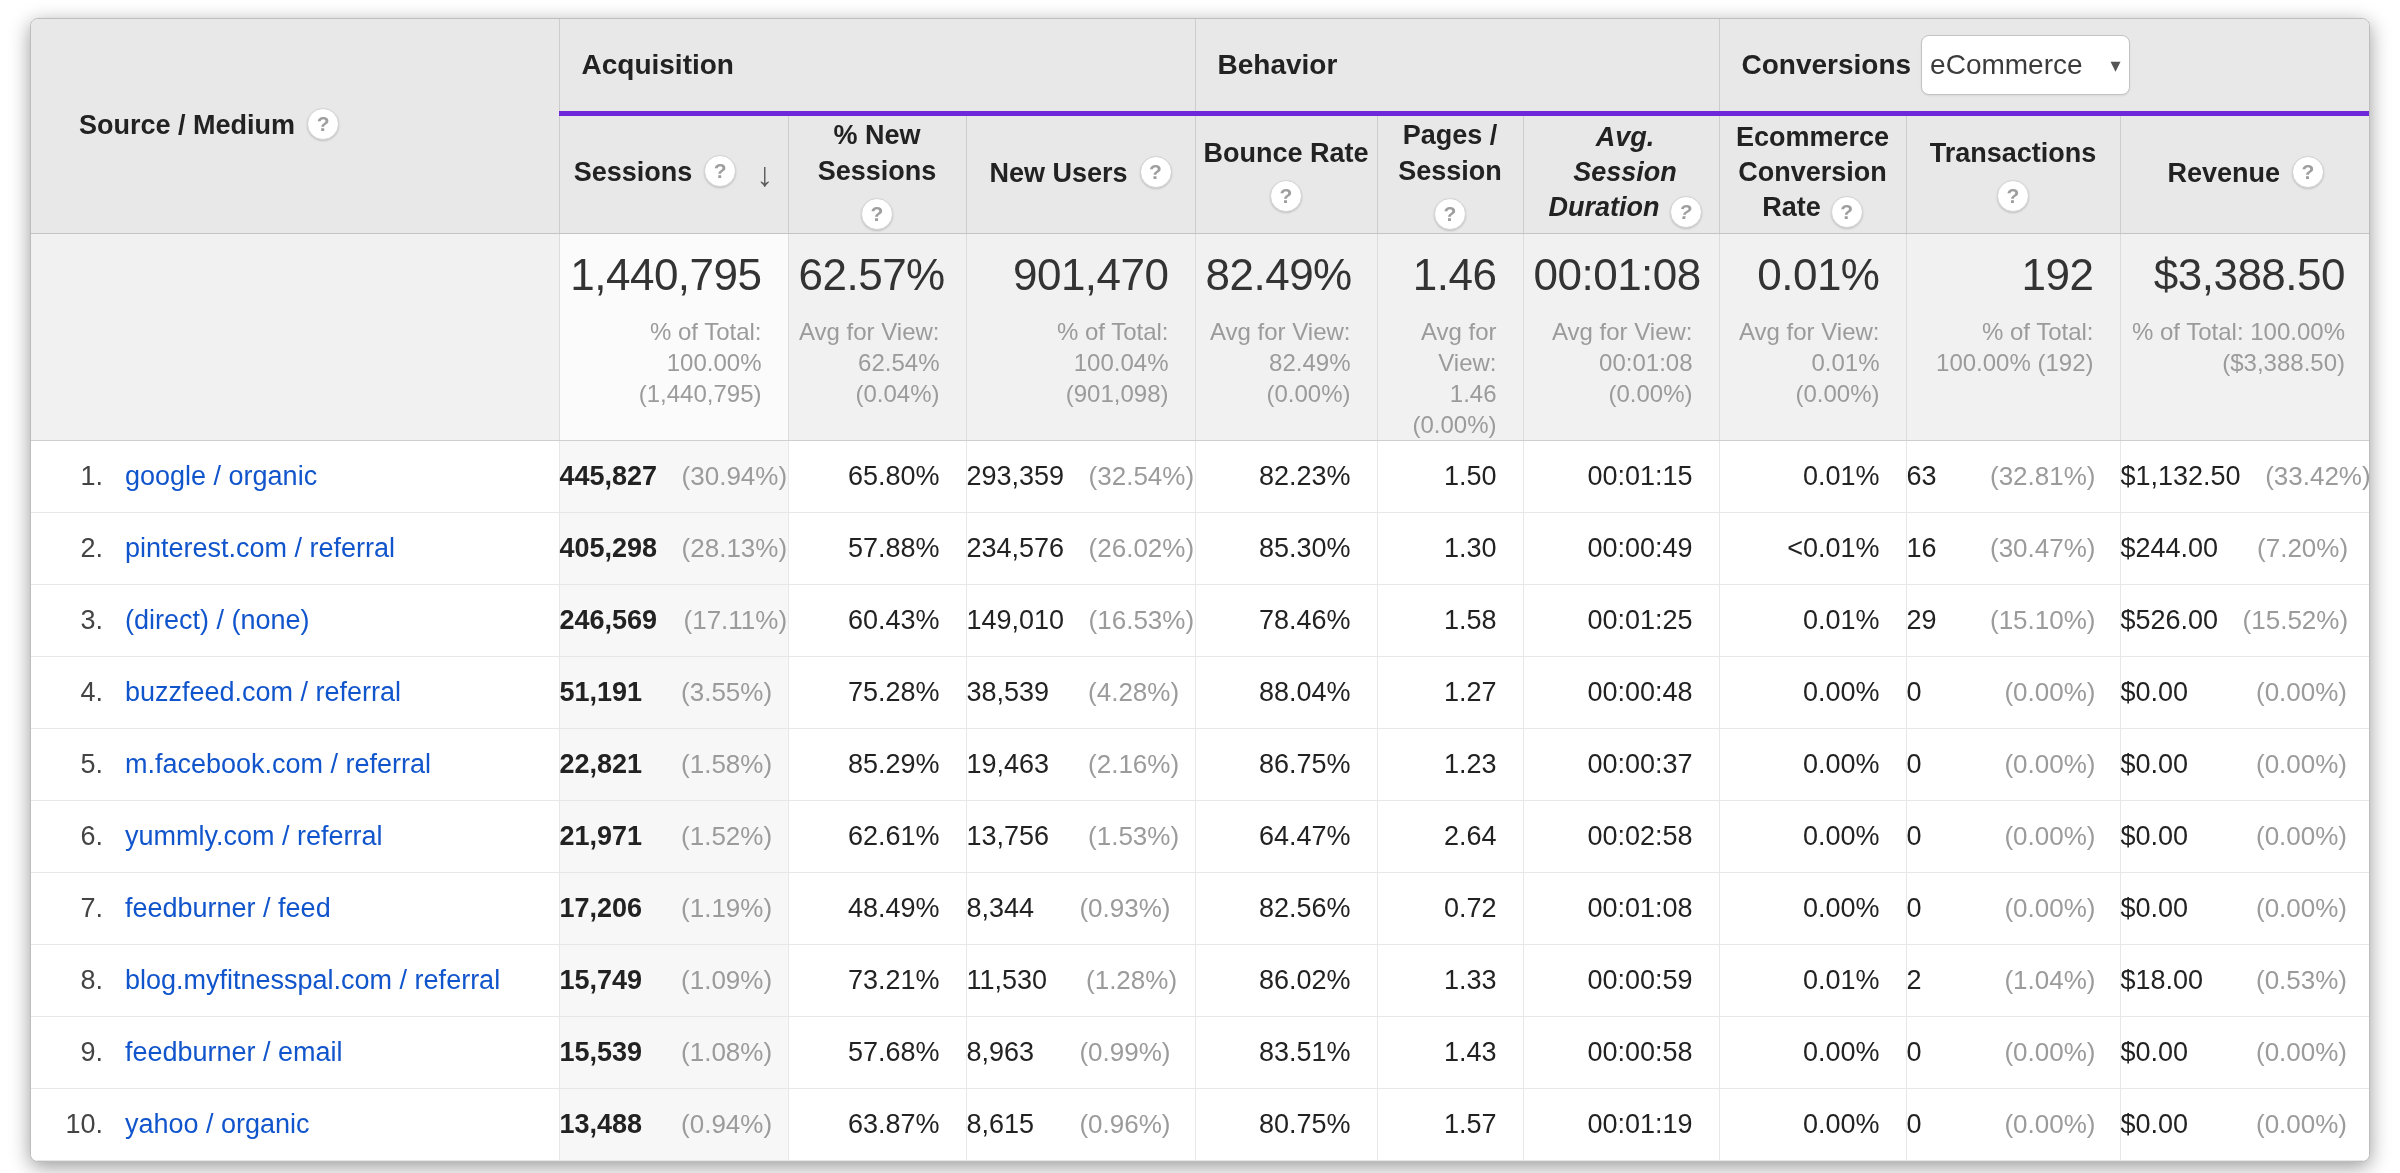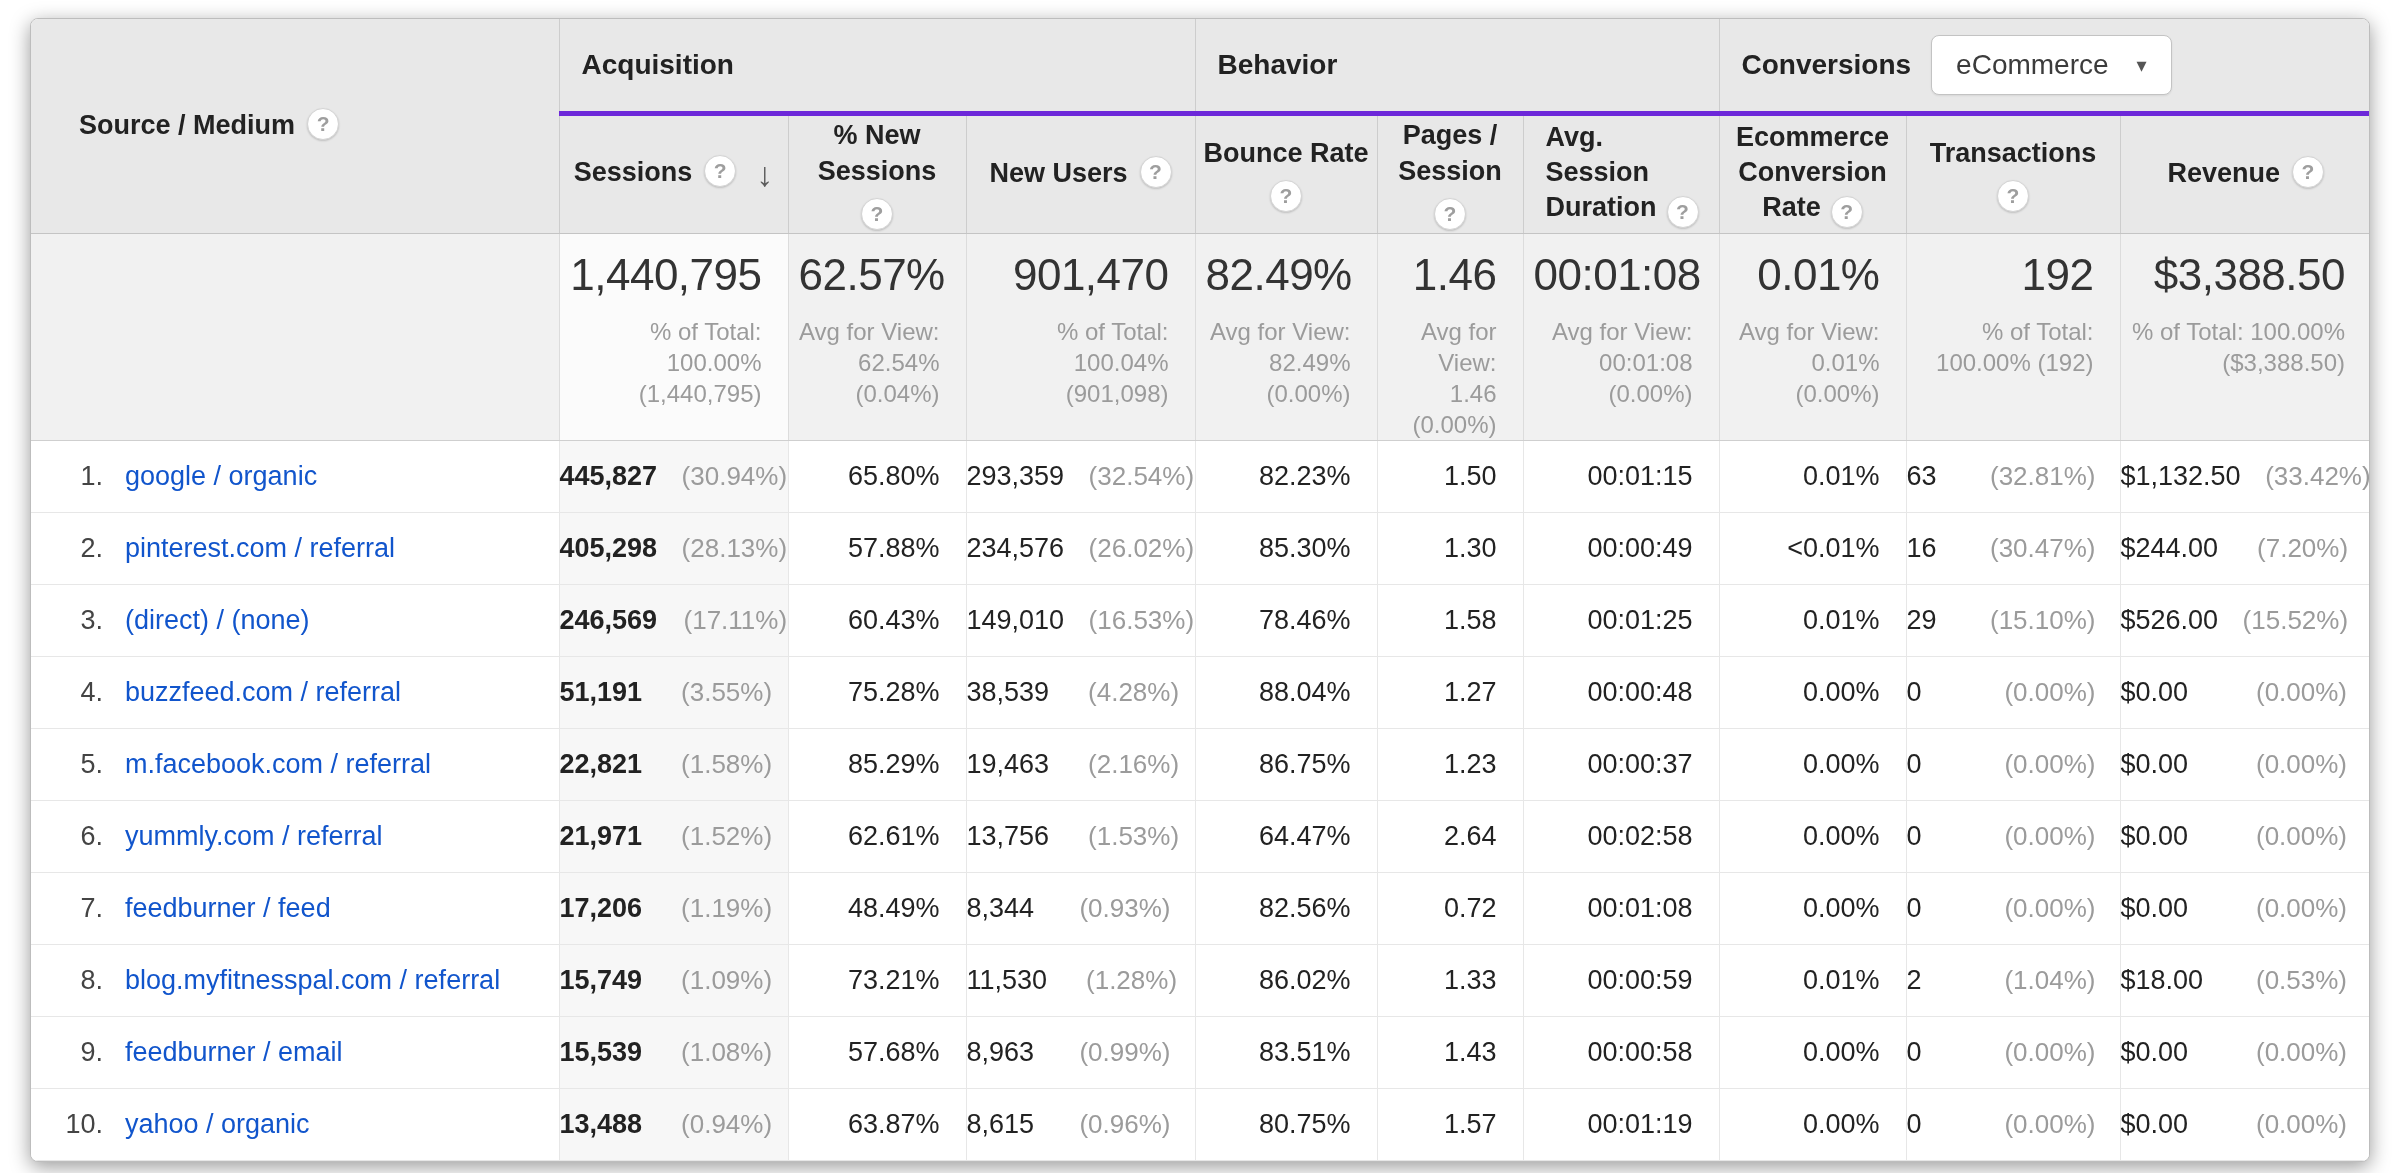--- a/index.html
+++ b/index.html
@@ -38,36 +38,36 @@
     text-align: left;
     border-bottom: 1px solid #c4c4c4;
   }
   .source-header .hdr-inline { justify-content: flex-start; }
 
   .metric-cell { border-left: 1px solid #cdcdcd; vertical-align: middle; }
   .hdr-label { font-size: 27px; font-weight: bold; color: #222; line-height: 1.3; }
   .hdr-inline { display: flex; justify-content: center; gap: 12px; }
   .hdr-stacked { display: flex; flex-direction: column; align-items: center; gap: 9px; text-align: center; }
   .hdr-wrap { text-align: center; padding: 0 14px; }
-  .hdr-wrap.left { text-align: left; padding-left: 22px; }
+  .hdr-wrap.left { text-align: center; padding-left: 22px; font-style: italic; }
   .hdr-wrap .help-icon { vertical-align: middle; margin-left: 10px; }
 
   .help-icon {
     display: inline-flex; align-items: center; justify-content: center;
     width: 32px; height: 32px; border-radius: 50%;
     background: #ffffff; border: 1px solid #d4d4d4;
     box-shadow: 0 1px 2px rgba(0,0,0,0.18);
     color: #9e9e9e; font-size: 21px; font-weight: bold;
     flex: 0 0 auto;
   }
   .sort-icon { font-size: 34px; color: #5c5c5c; margin-left: 8px; font-weight: normal; }
 
   .dropdown-btn {
     display: inline-flex; align-items: center; gap: 28px;
-    margin-left: 20px; padding: 13px 24px;
+    margin-left: 10px; padding: 13px 8px;
     background: #ffffff; border: 1px solid #c3c3c3; border-radius: 8px;
     font-size: 28px; color: #3c3c3c;
     box-shadow: 0 1px 2px rgba(0,0,0,0.08);
     cursor: pointer;
   }
   .dropdown-arrow { font-size: 20px; color: #555; }
 
   
   tr.summary-row { height: 158px; }
   tr.summary-row td {

